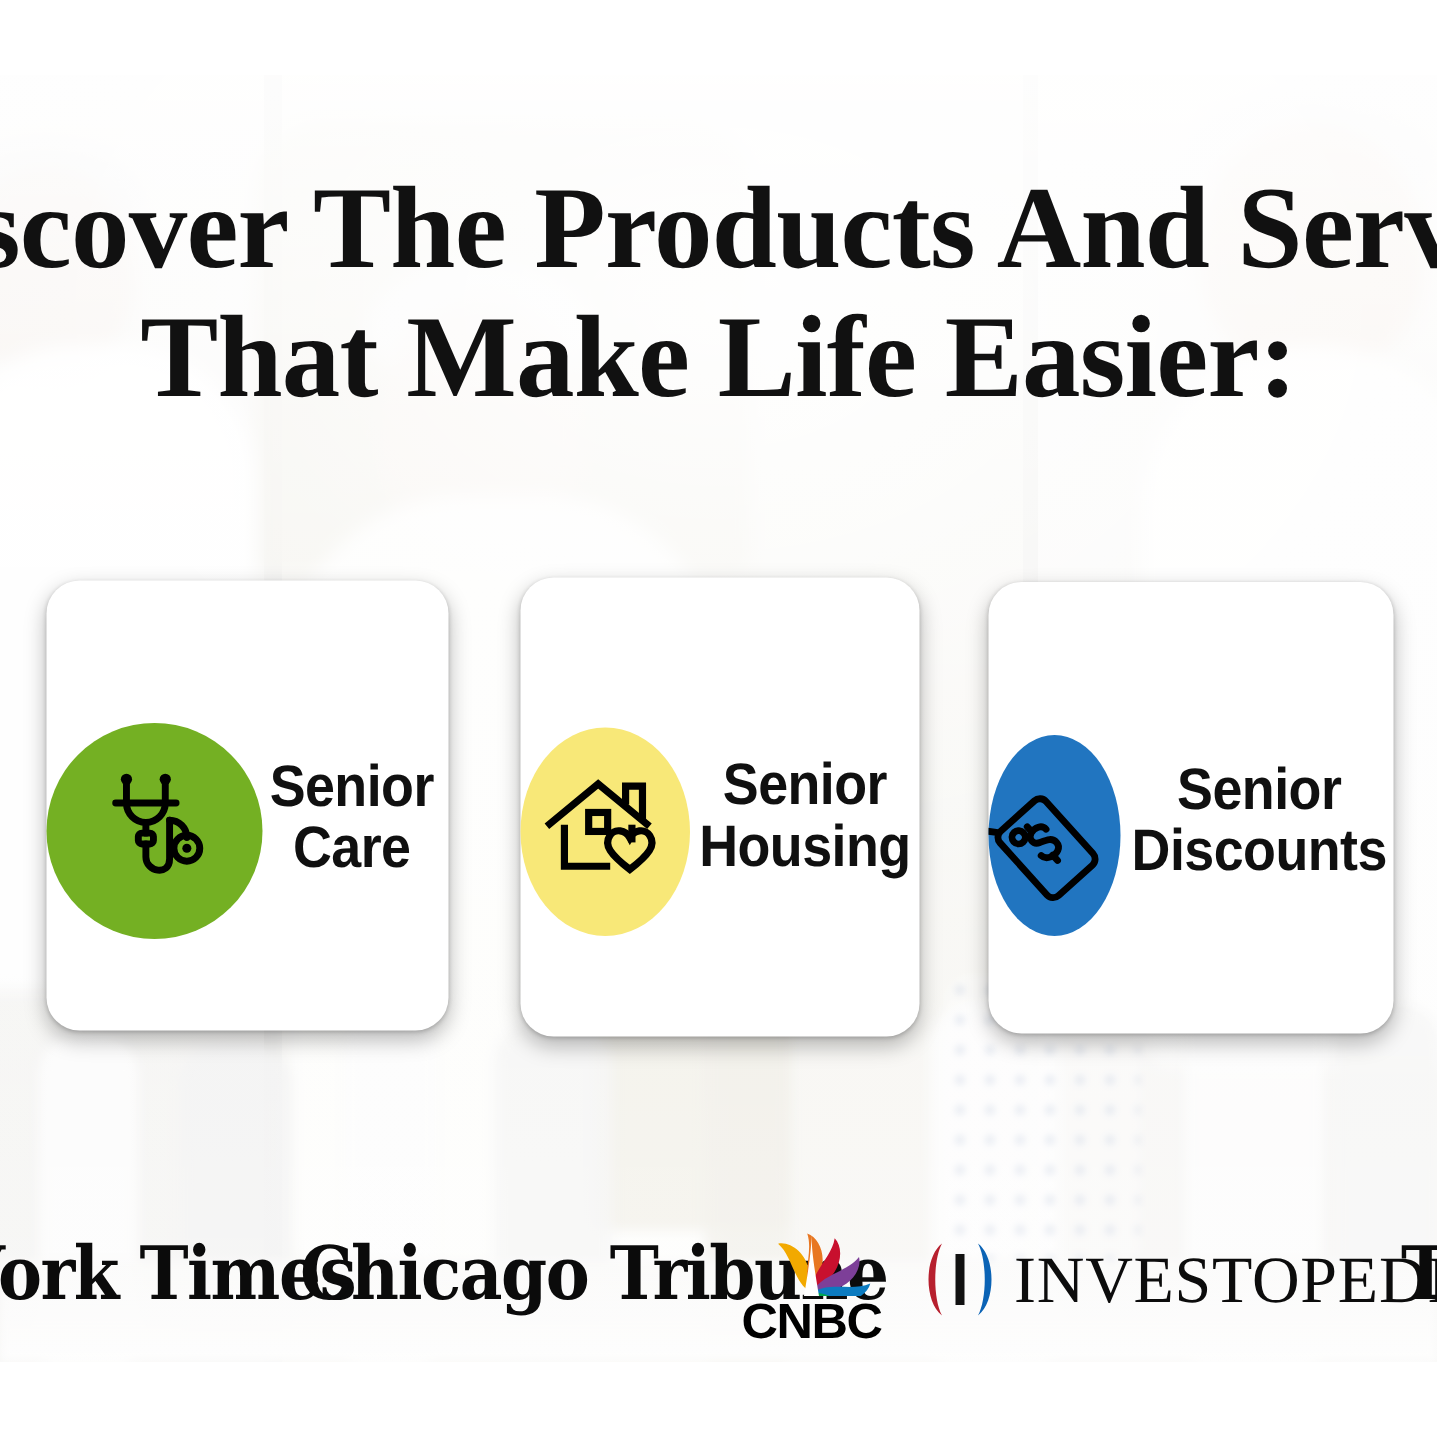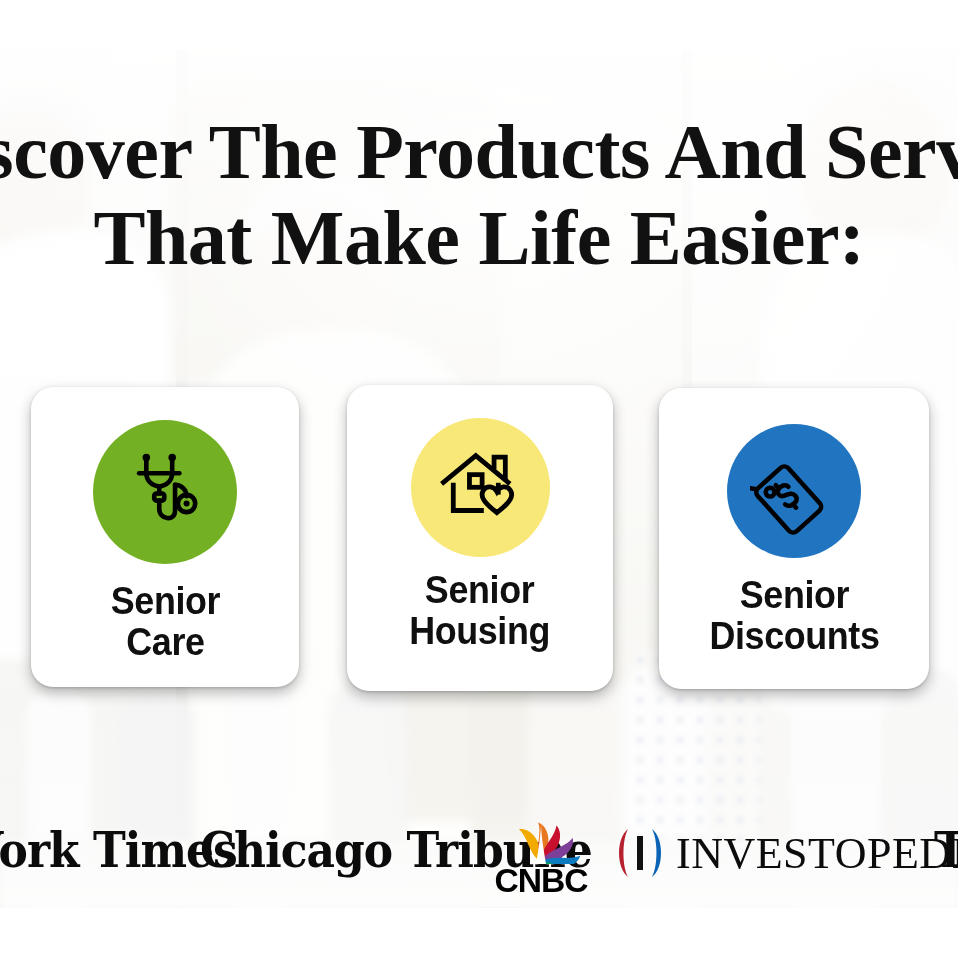--- a/index.html
+++ b/index.html
@@ -110,21 +110,21 @@
     margin-top: 2px;
   }
 
   
   .card {
     position: absolute;
     background: #ffffff;
     border-radius: 22px;
     box-shadow: 0 6px 14px rgba(0,0,0,0.28), 0 1px 3px rgba(0,0,0,0.18);
     display: flex;
-    flex-direction: column;
+    flex-direction: row;
     align-items: center;
   }
   .card-1 { left: 31px;  top: 387px; width: 268px; height: 300px; }
   .card-2 { left: 347px; top: 385px; width: 266px; height: 306px; }
   .card-3 { left: 659px; top: 388px; width: 270px; height: 301px; }
 
   .icon-circle {
     border-radius: 50%;
     display: flex;
     align-items: center;

